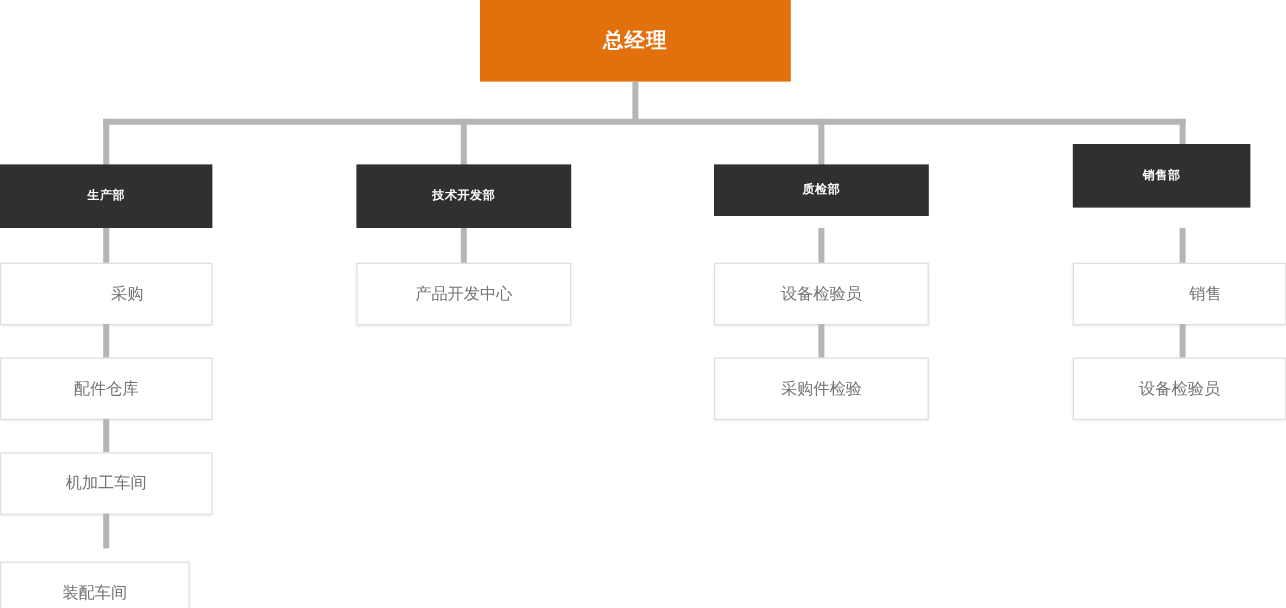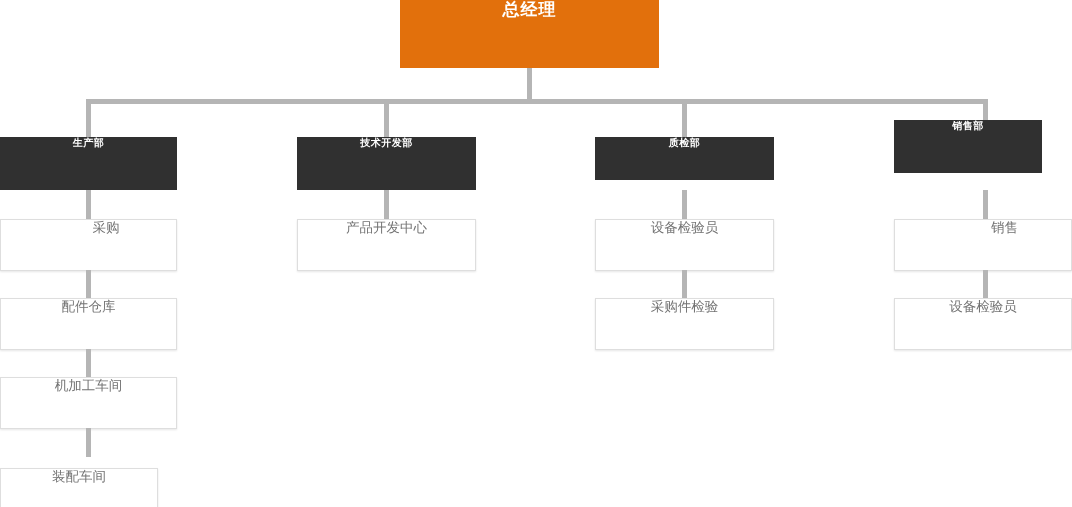--- a/index.html
+++ b/index.html
@@ -24,20 +24,21 @@
     background: #b5b5b5;
   }
   .conn-h { height: 5px; }
   .conn-v { width: 5px; }
 
   
   .node {
     position: absolute;
     box-sizing: border-box;
     display: flex;
+    align-items: center;
     justify-content: center;
     text-align: center;
     line-height: 1.2;
   }
 
   .node-root {
     background: #e2700c;
     color: #ffffff;
     font-size: 17px;
     font-weight: bold;

